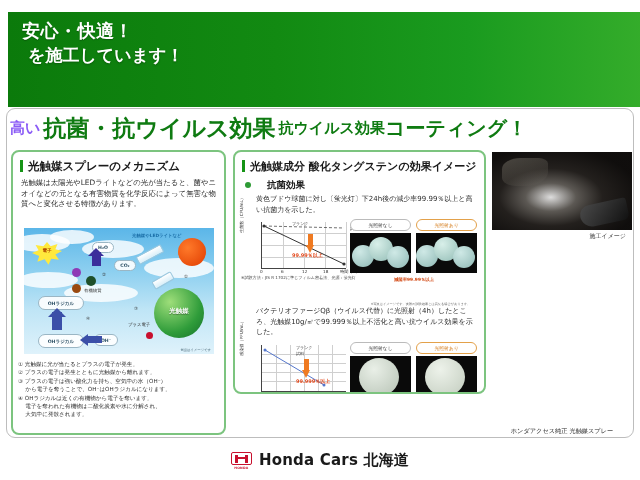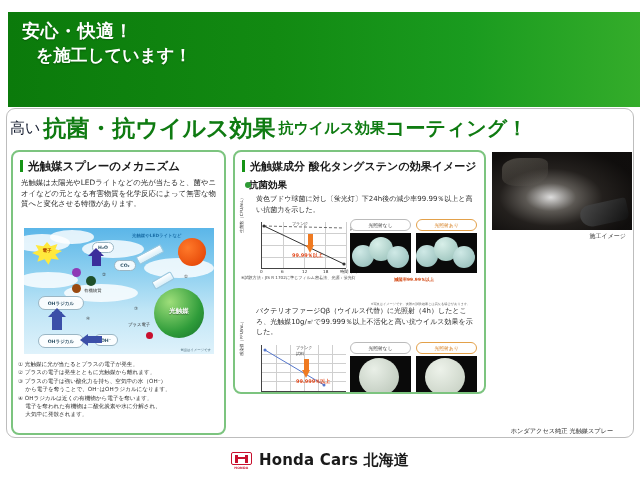--- a/index.html
+++ b/index.html
@@ -22,37 +22,37 @@
   }
   .header .line2wrap{
     position:absolute;left:12px;top:32px;white-space:nowrap;
     display:flex;align-items:baseline;
   }
   .header .big{
     color:#ffffff;font-weight:bold;font-size:31px;letter-spacing:0px;
     text-shadow:0 2px 2px rgba(0,0,0,.30);
   }
   .header .small{
-    color:#ffffff;font-weight:bold;font-size:17px;margin-left:16px;
+    color:#ffffff;font-weight:bold;font-size:17px;margin-left:8px;
     text-shadow:0 1px 2px rgba(0,0,0,.30);
   }
 
   
   .card{
     position:absolute;left:6px;top:108px;width:628px;height:330px;
     border:1px solid #bdbdbd;border-radius:9px;background:#ffffff;
     box-sizing:border-box;
   }
 
   
   .subtitle{
     position:absolute;left:10px;top:112px;width:624px;height:33px;
     display:flex;align-items:center;white-space:nowrap;overflow:hidden;
   }
-  .subtitle .s1{color:#0f172a;font-weight:normal;font-size:15px;}
+  .subtitle .s1{color:#8b5cf6;font-weight:bold;font-size:15px;}
   .subtitle .s2{color:#0f7b12;font-weight:bold;font-size:23px;margin:0 3px;}
   .subtitle .s3{color:#0f7b12;font-weight:bold;font-size:15px;}
   .subtitle .s4{color:#0f7b12;font-weight:bold;font-size:20px;}
 
   
   .panel{
     position:absolute;border:2px solid #7cc47f;border-radius:8px;
     background:#ffffff;box-sizing:border-box;overflow:hidden;
   }
   .panel-left{left:11px;top:150px;width:215px;height:285px;}
@@ -116,21 +116,21 @@
 
   .notes{
     position:absolute;left:18px;top:360px;width:200px;
     font-size:5.6px;line-height:1.5;color:#2e2e2e;
   }
   .notes div{white-space:nowrap;overflow:hidden;}
 
   
   .bullet{
     margin:5px 0 2px 10px;font-size:9.5px;font-weight:bold;color:#1a1a1a;
-    position:relative;padding-left:4px;white-space:nowrap;
+    position:relative;padding-left:22px;white-space:nowrap;
   }
   .bullet:before{
     content:"";position:absolute;left:0;top:3px;width:6px;height:6px;border-radius:50%;
     background:#2e9b35;
   }
   .desc{margin:0 10px 0 21px;font-size:7px;line-height:1.5;color:#2b2b2b;}
 
   .figrow{position:relative;height:70px;margin:4px 6px 0 6px;}
 
   .chartbox{

